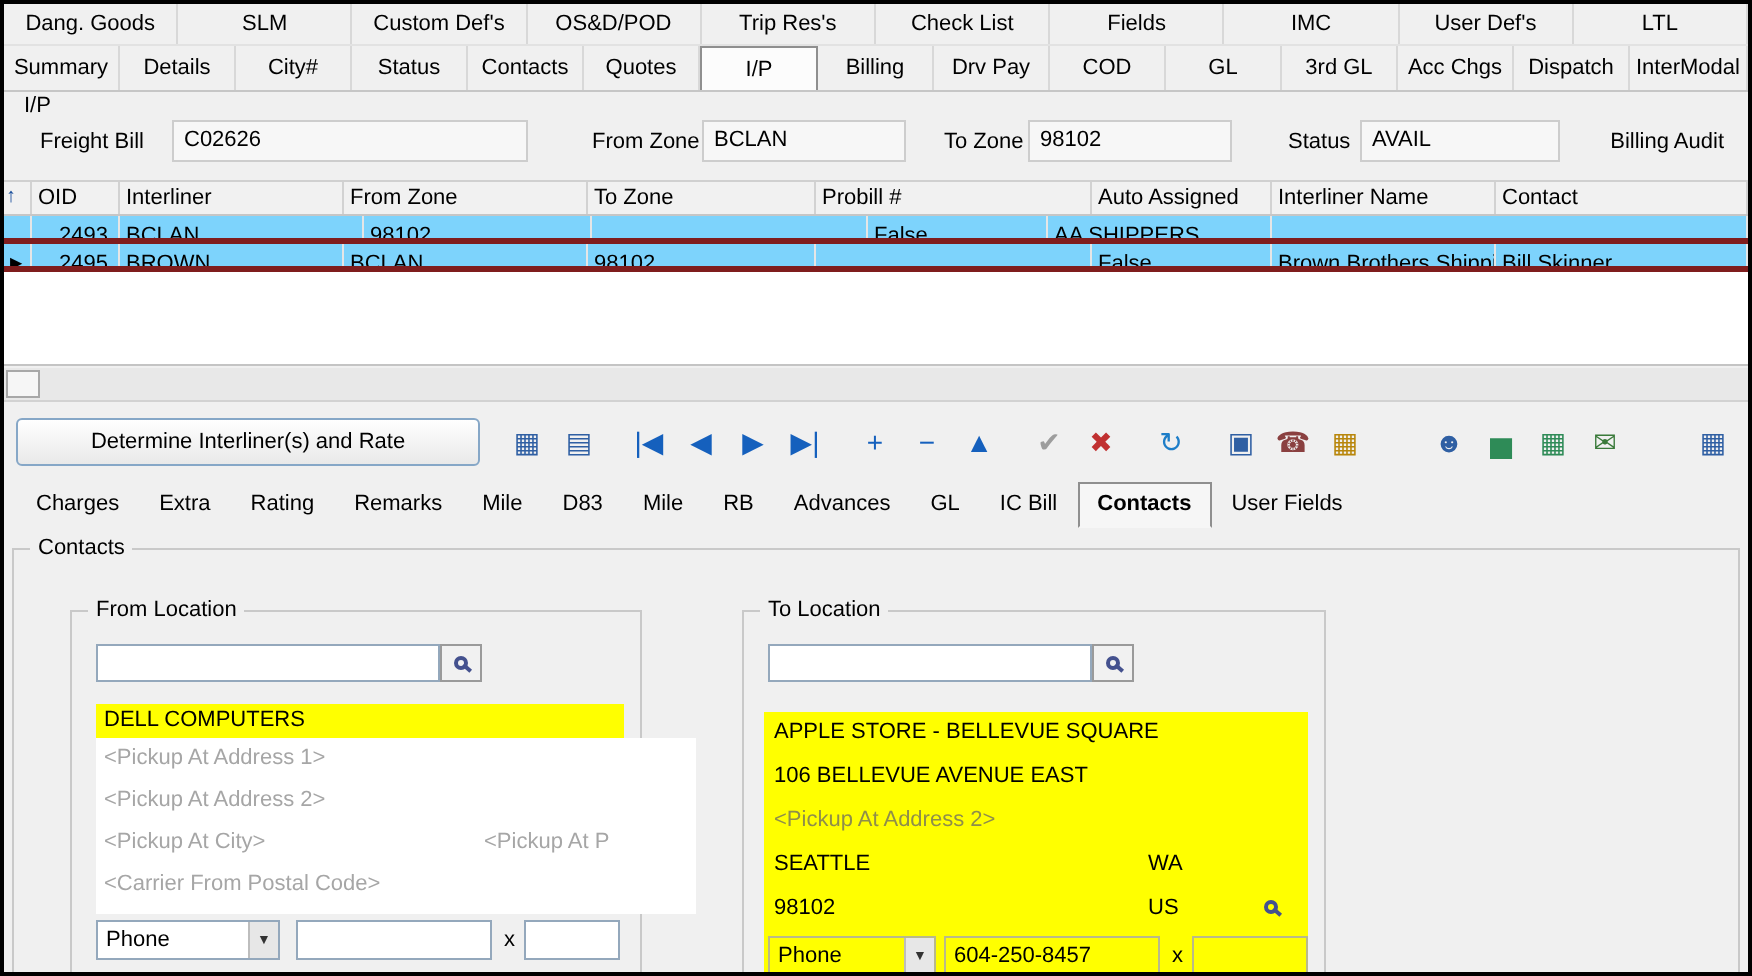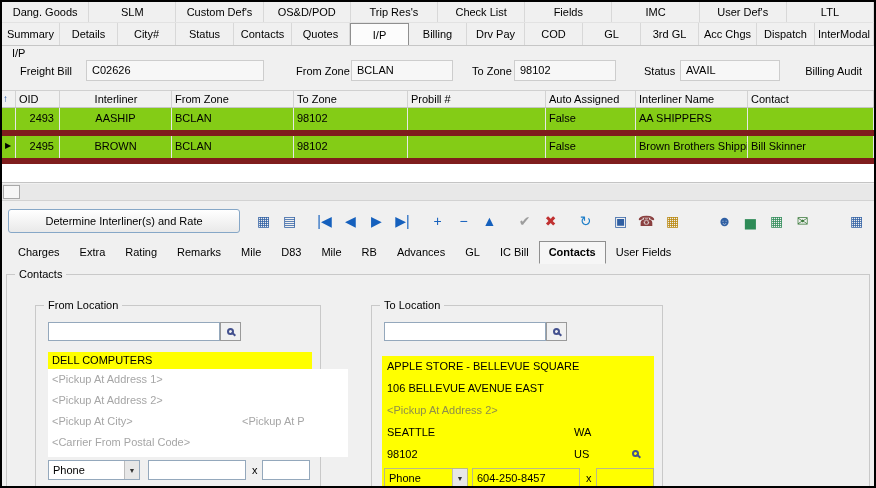--- a/index.html
+++ b/index.html
@@ -20,23 +20,23 @@
   .flabel { position: absolute; top: 63px; }
   .fbox { position: absolute; top: 58px; height: 21px; background: #f7f7f7;
           border: 1px solid #cdcdcd; line-height: 19px; padding-left: 5px; }
   .billing-audit { position: absolute; right: 12px; top: 63px; }
 
   
   .grid { position: absolute; left: 0; right: 0; top: 88px; height: 93px; background: #fff;
           border-top: 1px solid #d0d0d0; border-bottom: 1px solid #c4c4c4; overflow: hidden; }
   .grid-header { display: flex; height: 17px; background: #f1f1f1; border-bottom: 1px solid #c6c6c6; }
   .gh { border-right: 1px solid #d2d2d2; padding: 2px 2px 0 3px; overflow: hidden; white-space: nowrap; }
-  .grid-row { display: flex; height: 28px; border-bottom: 6px solid #7f1d1d; background: #84cc16; }
+  .grid-row { display: flex; height: 14px; border-bottom: 3px solid #7f1d1d; background: #7dd3fc; }
   .gc { border-right: 1px solid #e6e6e6; padding: 4px 3px 0 3px; overflow: hidden; white-space: nowrap; }
-  .c0 { width: 14px; } .c1 { width: 44px; } .c2 { width: 112px; text-align: center; } .c3 { width: 122px; }
+  .c0 { width: 14px; } .c1 { width: 44px; } .c2 { width: 112px; } .c3 { width: 122px; }
   .c4 { width: 114px; } .c5 { width: 138px; } .c6 { width: 90px; } .c7 { width: 112px; } .c8 { flex: 1; }
   .num { text-align: right; padding-right: 5px; }
   .sortglyph { font-size: 10px; color: #1a4f9c; padding-left: 1px; }
   .rowmark { font-size: 8px; padding-top: 5px; }
 
   
   .hscroll { position: absolute; left: 0; right: 0; top: 182px; height: 17px; background: #e8e8e8;
              border-bottom: 1px solid #d2d2d2; }
   .hthumb { position: absolute; left: 1px; top: 1px; width: 17px; height: 14px;
             background: #f6f6f6; border: 1px solid #a8a8a8; }
@@ -133,21 +133,20 @@
       <div class="gh c3">From Zone</div>
       <div class="gh c4">To Zone</div>
       <div class="gh c5">Probill #</div>
       <div class="gh c6">Auto Assigned</div>
       <div class="gh c7">Interliner Name</div>
       <div class="gh c8">Contact</div>
     </div>
     <div class="grid-row">
       <div class="gc c0 rowmark"></div>
       <div class="gc c1 num">2493</div>
-      <div class="gc c2">AASHIP</div>
       <div class="gc c3">BCLAN</div>
       <div class="gc c4">98102</div>
       <div class="gc c5"></div>
       <div class="gc c6">False</div>
       <div class="gc c7">AA SHIPPERS</div>
       <div class="gc c8"></div>
     </div>
     <div class="grid-row">
       <div class="gc c0 rowmark">▶</div>
       <div class="gc c1 num">2495</div>

